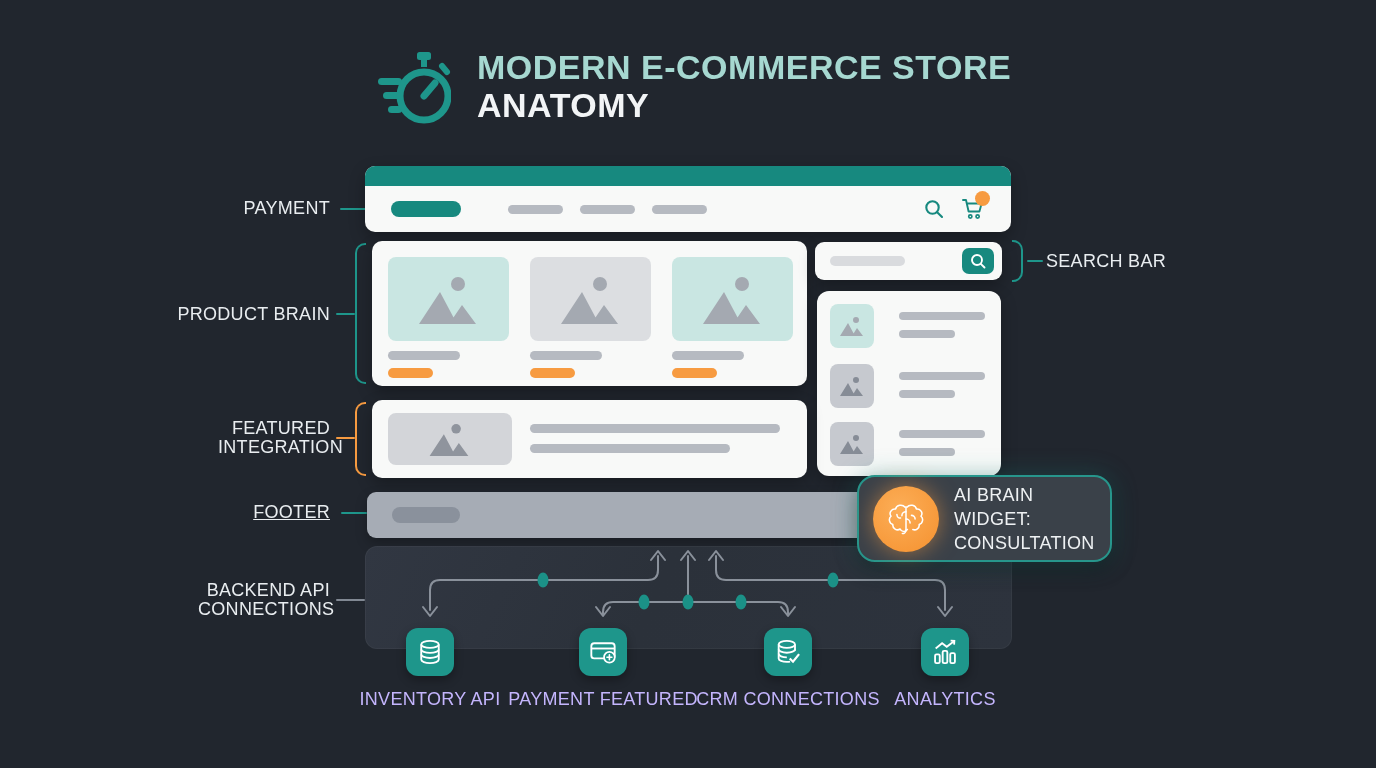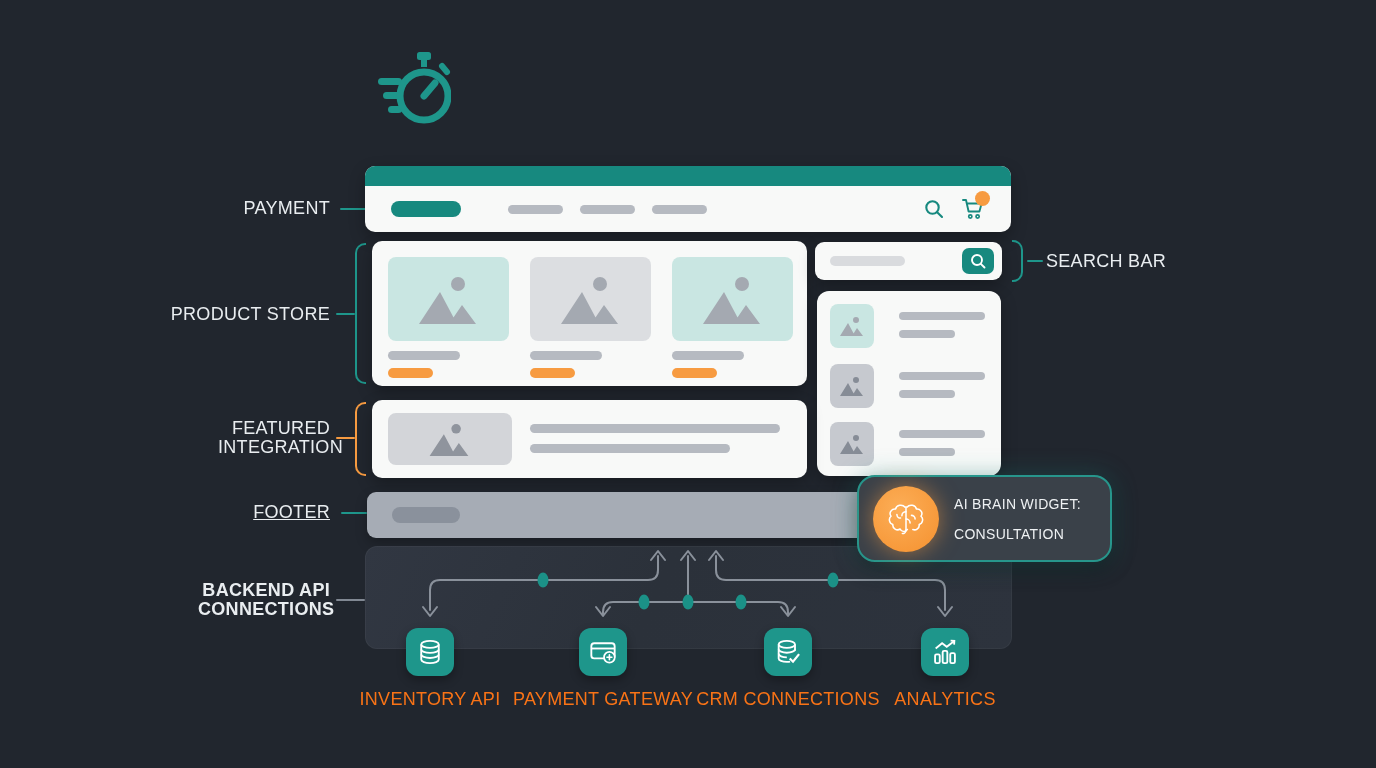--- a/index.html
+++ b/index.html
@@ -52,63 +52,67 @@
   .l-line{position:absolute;height:8px;border-radius:4px;background:var(--pill-gray);}
   
   .featured-card{left:372px;top:400px;width:435px;height:78px;}
   
   .footer-bar{position:absolute;left:367px;top:492px;width:645px;height:46px;border-radius:9px;background:var(--footer-bg);box-shadow:0 5px 12px rgba(0,0,0,.25);}
   .footer-pill{position:absolute;left:25px;top:15px;width:68px;height:16px;border-radius:8px;background:var(--footer-pill);}
   
   .backend-panel{position:absolute;left:365px;top:546px;width:647px;height:103px;border-radius:12px;
     background:linear-gradient(115deg,#313742 0%,#2b313a 45%,#2d333d 100%);box-shadow:inset 0 0 0 1px rgba(255,255,255,.04);}
   .service-icon{position:absolute;top:628px;width:48px;height:48px;border-radius:12px;background:var(--teal-bright);display:flex;align-items:center;justify-content:center;box-shadow:0 4px 10px rgba(0,0,0,.3);z-index:3;}
-  .service-label{position:absolute;top:689px;color:#f97316;font-size:18px;letter-spacing:.3px;text-align:center;transform:translateX(-50%);white-space:nowrap;}
+  .service-label{position:absolute;top:689px;color:#c4b5fd;font-size:18px;letter-spacing:.3px;text-align:center;transform:translateX(-50%);white-space:nowrap;}
   
   .ai-widget{position:absolute;left:857px;top:475px;width:255px;height:87px;border-radius:18px;background:var(--widget-bg);
     border:2px solid var(--widget-border);z-index:6;display:flex;align-items:center;padding:0 14px;gap:15px;
     box-shadow:0 0 26px rgba(30,150,139,.28),0 8px 20px rgba(0,0,0,.35);}
   .brain-circle{width:66px;height:66px;border-radius:50%;background:radial-gradient(circle at 40% 35%,#fcae57,#f5912f);
     display:flex;align-items:center;justify-content:center;box-shadow:0 0 22px rgba(247,155,65,.55);flex:0 0 auto;}
-  .ai-text{color:#eef1f3;font-size:14px;line-height:30px;letter-spacing:.3px;max-width:175px;}
+  .ai-text{color:#eef1f3;font-size:18px;line-height:24px;letter-spacing:.3px;max-width:175px;}
   svg{display:block;}
 </style>
 </head>
 <body>
 
 <div class="title-block">
   <svg width="74" height="82" viewBox="0 0 74 82">
     <g fill="#1e968b">
       <rect x="1" y="30" width="24" height="7" rx="3.5"></rect>
       <rect x="6" y="44" width="19" height="7" rx="3.5"></rect>
       <rect x="11" y="58" width="14" height="7" rx="3.5"></rect>
       <rect x="40" y="4" width="14" height="8" rx="2.5"></rect>
       <rect x="44" y="11" width="6" height="8"></rect>
     </g>
     <circle cx="47" cy="48" r="24" fill="none" stroke="#1e968b" stroke-width="7"></circle>
     <line x1="47" y1="48" x2="58" y2="35" stroke="#1e968b" stroke-width="7" stroke-linecap="round"></line>
     <line x1="65" y1="18" x2="70" y2="24" stroke="#1e968b" stroke-width="6" stroke-linecap="round"></line>
   </svg>
+  <div class="title-text">
+    <div class="t1">MODERN E-COMMERCE STORE</div>
+    <div class="t2">ANATOMY</div>
+  </div>
 </div>
 
 <div class="side-label" style="right:1046px;top:199px;">PAYMENT</div>
 <div class="tick" style="left:340px;top:208px;width:26px;background:var(--teal-bright);"></div>
 
-<div class="side-label" style="right:1046px;top:305px;">PRODUCT STORE</div>
+<div class="side-label" style="right:1046px;top:305px;">PRODUCT BRAIN</div>
 <div class="tick" style="left:336px;top:313px;width:19px;background:var(--teal-bright);"></div>
 <div class="bracket-left" style="left:355px;top:243px;height:141px;border-color:var(--teal-bright);"></div>
 
 <div class="side-label" style="right:1046px;top:419px;width:112px;">FEATURED INTEGRATION</div>
 <div class="tick" style="left:336px;top:437px;width:19px;background:var(--orange);"></div>
 <div class="bracket-left" style="left:355px;top:402px;height:74px;border-color:var(--orange);"></div>
 
 <div class="side-label" style="right:1046px;top:503px;text-decoration:underline;">FOOTER</div>
 <div class="tick" style="left:341px;top:512px;width:26px;background:var(--teal-bright);"></div>
 
-<div class="side-label" style="right:1046px;top:581px;width:132px;font-weight:bold;">BACKEND API CONNECTIONS</div>
+<div class="side-label" style="right:1046px;top:581px;width:132px;">BACKEND API CONNECTIONS</div>
 <div class="tick" style="left:336px;top:599px;width:29px;background:#818893;"></div>
 
 <div class="bracket-right" style="left:1012px;top:240px;height:42px;border-color:var(--teal-bright);"></div>
 <div class="tick" style="left:1027px;top:260px;width:16px;background:var(--teal-bright);"></div>
 <div class="side-label" style="left:1046px;top:252px;text-align:center;">SEARCH BAR</div>
 
 <div class="card header-card">
   <div class="header-band"></div>
   <div class="header-row">
     <div class="logo-pill"></div>
@@ -279,21 +283,21 @@
     <g fill="none" stroke="#ffffff" stroke-width="1.6">
       <rect x="3.5" y="14" width="4" height="7.5" rx="1.2"></rect>
       <rect x="10" y="11" width="4" height="10.5" rx="1.2"></rect>
       <rect x="16.5" y="13" width="4" height="8.5" rx="1.2"></rect>
       <path d="M4 9 L9.5 4.5 L13.5 7.5 L20 2.5"></path>
       <path d="M16.8 2.3 L20 2.5 L19.8 5.7"></path>
     </g>
   </svg>
 </div>
 <div class="service-label" style="left:430px;">INVENTORY API</div>
-<div class="service-label" style="left:603px;">PAYMENT GATEWAY</div>
+<div class="service-label" style="left:603px;">PAYMENT FEATURED</div>
 <div class="service-label" style="left:788px;">CRM CONNECTIONS</div>
 <div class="service-label" style="left:945px;">ANALYTICS</div>
 
 <div class="ai-widget">
   <div class="brain-circle">
     <svg width="40" height="40" viewBox="0 0 44 44">
       <g fill="none" stroke="#ffffff" stroke-width="1.7" stroke-linecap="round" stroke-linejoin="round">
         <path d="M21 9 C18 5.5 11.5 6.5 10.5 11 C5.5 10.5 3 15.5 5.5 19 C2.5 21.5 3.5 27 7.5 28 C7 32.5 12 35.5 15.5 33 C17 36.5 22 36.5 23.5 33.5"></path>
         <path d="M23 9 C26 5.5 32.5 6.5 33.5 11 C38.5 10.5 41 15.5 38.5 19 C41.5 21.5 40.5 27 36.5 28 C37 32 33 35 29.5 33.5"></path>
         <path d="M22 8.5 V34"></path>

